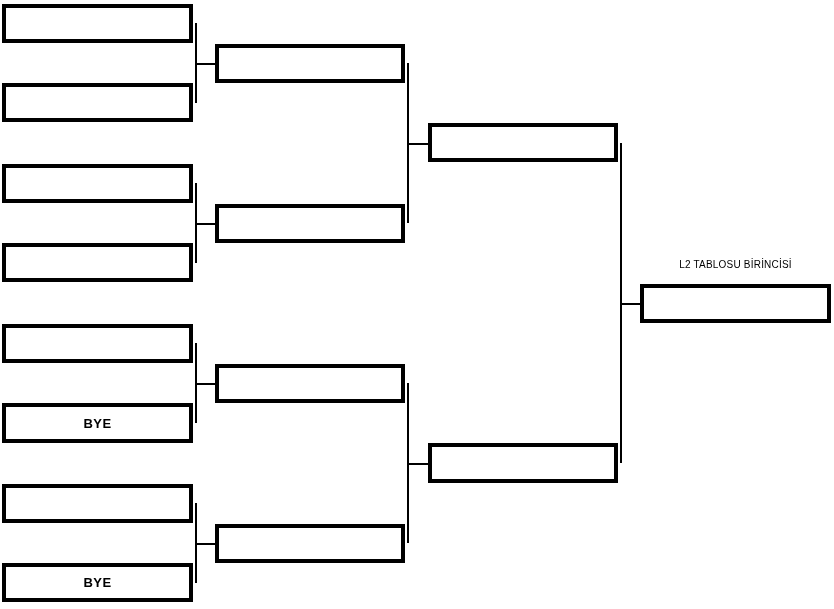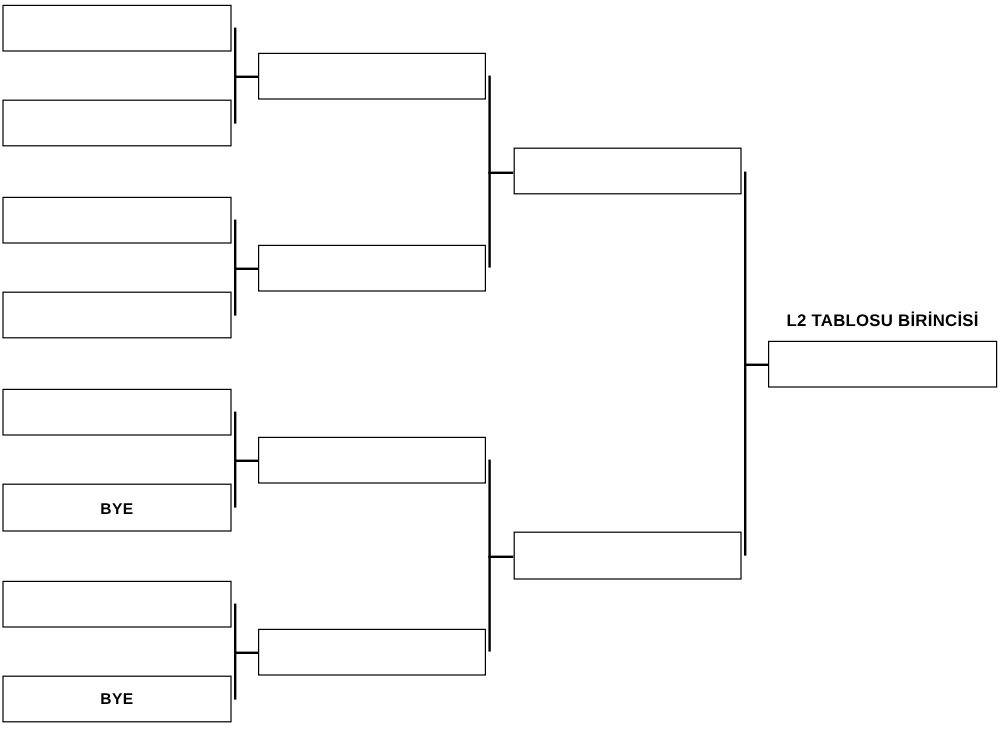--- a/index.html
+++ b/index.html
@@ -14,39 +14,39 @@
     position: relative;
     width: 834px;
     height: 609px;
     background: #ffffff;
     overflow: hidden;
   }
   .slot {
     position: absolute;
     box-sizing: border-box;
     background: #ffffff;
-    border: 1px solid #14b8a6;
+    border: 4px solid #14b8a6;
     display: flex;
     align-items: center;
     justify-content: center;
     font-size: 13px;
     font-weight: bold;
     color: #000000;
     letter-spacing: 0.4px;
   }
   .connector {
     position: absolute;
     background: #000000;
   }
   .conn-v { width: 1px; }
   .conn-h { height: 1px; }
   .champ-label {
     position: absolute;
-    font-size: 14px;
-    font-weight: bold;
+    font-size: 10px;
+    font-weight: normal;
     color: #000000;
     letter-spacing: 0.2px;
     white-space: nowrap;
     text-align: center;
   }
 </style>
 </head>
 <body>
 
 <div id="bracket-root" style="width: 834px; height: 609px; background: rgb(255, 255, 255);">

